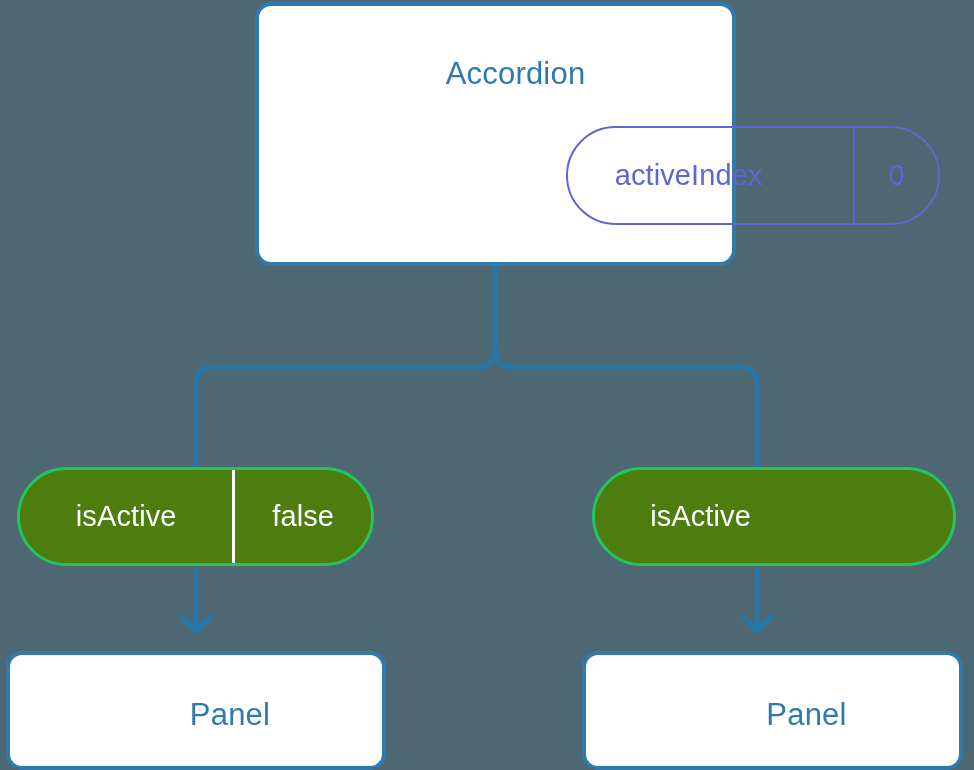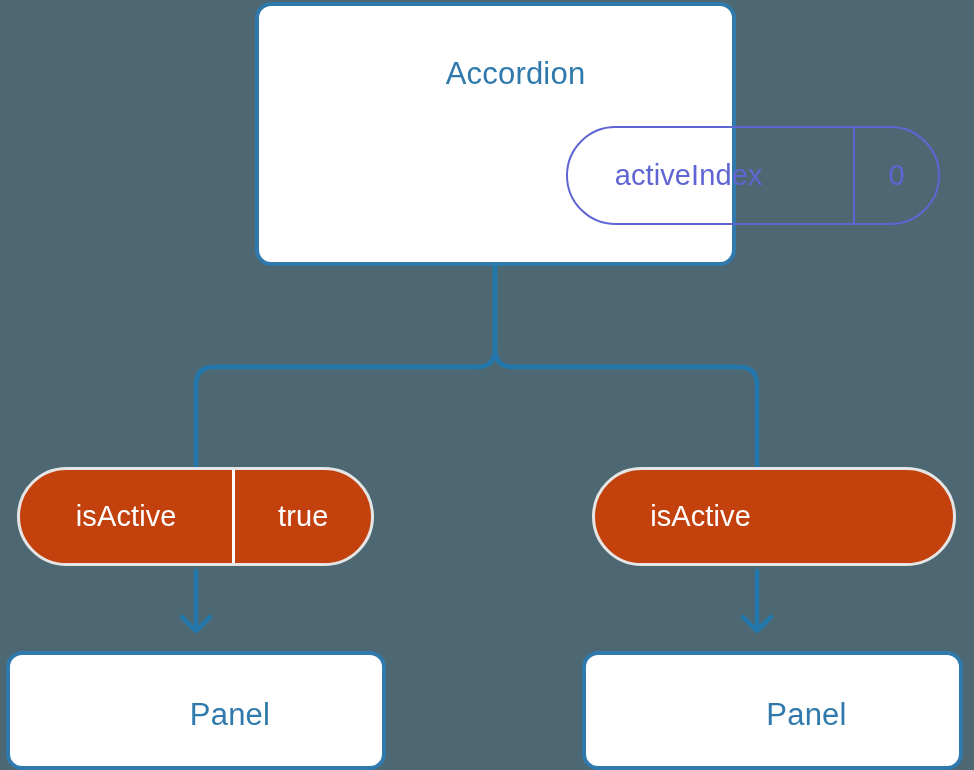--- a/index.html
+++ b/index.html
@@ -103,22 +103,22 @@
   }
   #active-index-pill .pill-key {
     width: 277px;
   }
   #active-index-pill .pill-val {
     width: 97px;
   }
 
   
   .pill-filled {
-    border: 3px solid #e5e5e5;
-    background: #c2410c;
+    border: 3px solid #22c55e;
+    background: #4d7c0f;
   }
   .pill-filled .pill-key,
   .pill-filled .pill-val {
     color: #ffffff;
   }
   .pill-filled .pill-val {
     border-left: 3px solid #ffffff;
   }
 
   #prop-pill-left {
@@ -208,21 +208,21 @@
     <div class="card-title">Accordion</div>
 
     <div class="pill pill-outline" id="active-index-pill">
       <div class="pill-key">activeIndex</div>
       <div class="pill-val">0</div>
     </div>
   </div>
 
   <div class="pill pill-filled" id="prop-pill-left">
     <div class="pill-key">isActive</div>
-    <div class="pill-val">true</div>
+    <div class="pill-val">false</div>
   </div>
 
   <div class="pill pill-filled" id="prop-pill-right">
     <div class="pill-key">isActive</div>
   </div>
 
   <div class="card" id="panel-card-left">
     <div class="card-title">Panel</div>
   </div>
 

